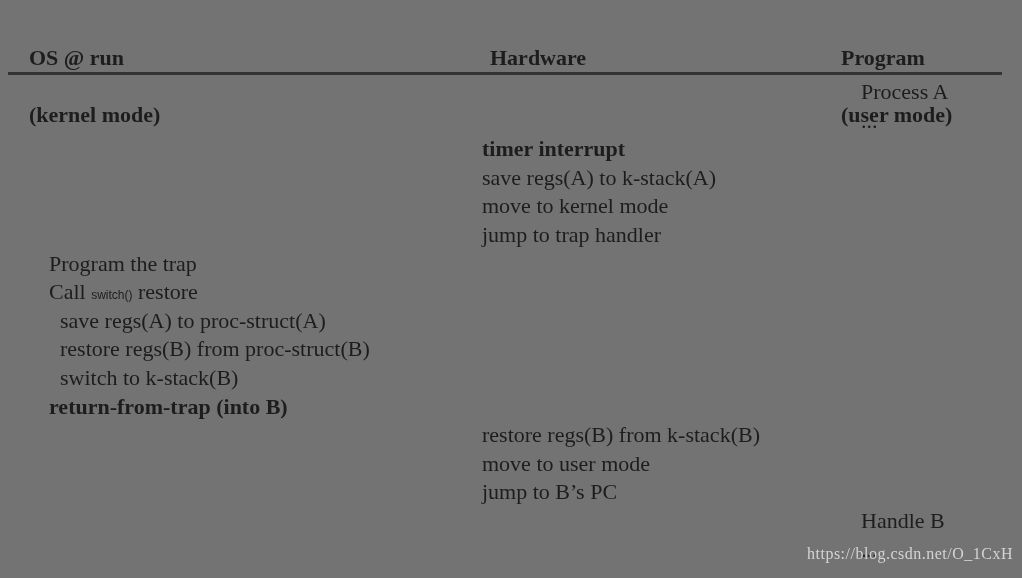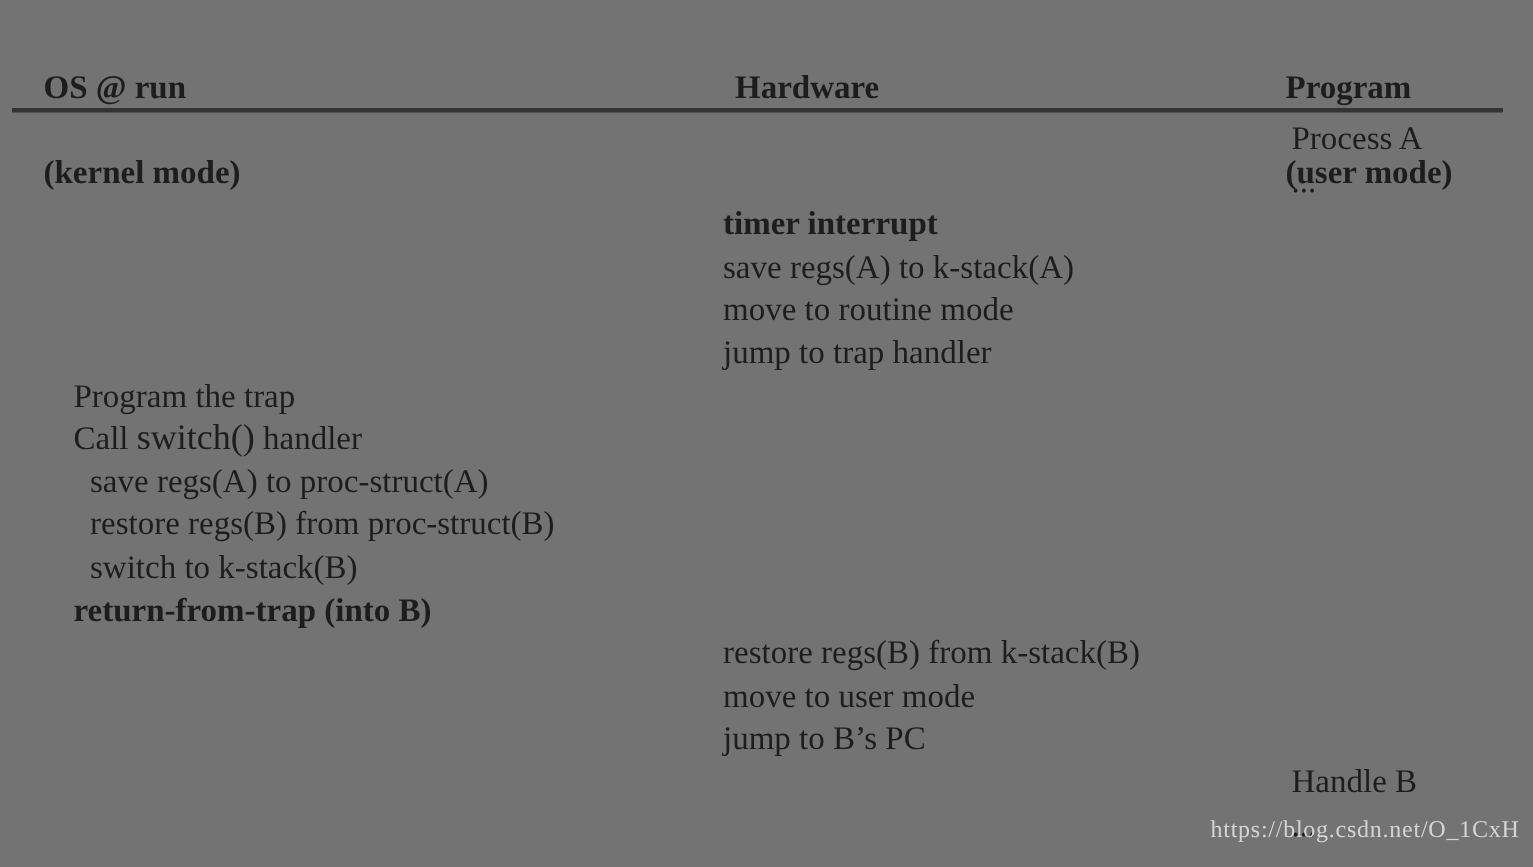--- a/index.html
+++ b/index.html
@@ -20,21 +20,21 @@
   .header-cell {
     position: absolute;
     top: 15px;
     font-size: 22px;
     font-weight: 700;
     line-height: 28.5px;
     white-space: pre-line;
   }
   #hdr-os      { left: 29px;  }
   #hdr-hw      { left: 490px; }
-  #hdr-prog    { left: 841px; margin-left: 16px; }
+  #hdr-prog    { left: 841px; }
   .hdr-line { display: block; }
   #header-rule {
     position: absolute;
     top: 72px;
     left: 8px;
     width: 994px;
     height: 3px;
     background: #333333;
   }
   
@@ -50,22 +50,22 @@
     line-height: 28.6px;
     font-size: 22px;
     white-space: nowrap;
   }
   .row.col1 { padding-left: 29px;  }
   .row.col2 { padding-left: 462px; }
   .row.col3 { padding-left: 841px; }
   .row.indent.col1 { padding-left: 40px; }
   .row.bold { font-weight: 700; }
   .mono {
-    font-family: Liberation Serif, serif;
-    font-size: 24px;
+    font-family: Liberation Sans, sans-serif;
+    font-size: 12px;
     text-align: center;
   }
   
   #watermark {
     position: absolute;
     top: 545px;
     right: 9px;
     font-family: Liberation Serif, serif;
     font-size: 16px;
     color: #d4d4d4;
@@ -90,24 +90,24 @@
     <span class="hdr-line">(user mode)</span>
   </div>
 
   <div id="header-rule"></div>
 
   <div id="rows">
       <div class="row col3"><span>Process A</span></div>
       <div class="row col3"><span>...</span></div>
       <div class="row col2 bold"><span>timer interrupt</span></div>
       <div class="row col2"><span>save regs(A) to k-stack(A)</span></div>
-      <div class="row col2"><span>move to routine mode</span></div>
+      <div class="row col2"><span>move to kernel mode</span></div>
       <div class="row col2"><span>jump to trap handler</span></div>
       <div class="row col1"><span>Program the trap</span></div>
-      <div class="row col1"><span>Call </span><span class="mono">switch()</span><span> handler</span></div>
+      <div class="row col1"><span>Call </span><span class="mono">switch()</span><span> restore</span></div>
       <div class="row col1 indent"><span>save regs(A) to proc-struct(A)</span></div>
       <div class="row col1 indent"><span>restore regs(B) from proc-struct(B)</span></div>
       <div class="row col1 indent"><span>switch to k-stack(B)</span></div>
       <div class="row col1 bold"><span>return-from-trap (into B)</span></div>
       <div class="row col2"><span>restore regs(B) from k-stack(B)</span></div>
       <div class="row col2"><span>move to user mode</span></div>
       <div class="row col2"><span>jump to B’s PC</span></div>
       <div class="row col3"><span>Handle B</span></div>
       <div class="row col3"><span>...</span></div>
     </div>

